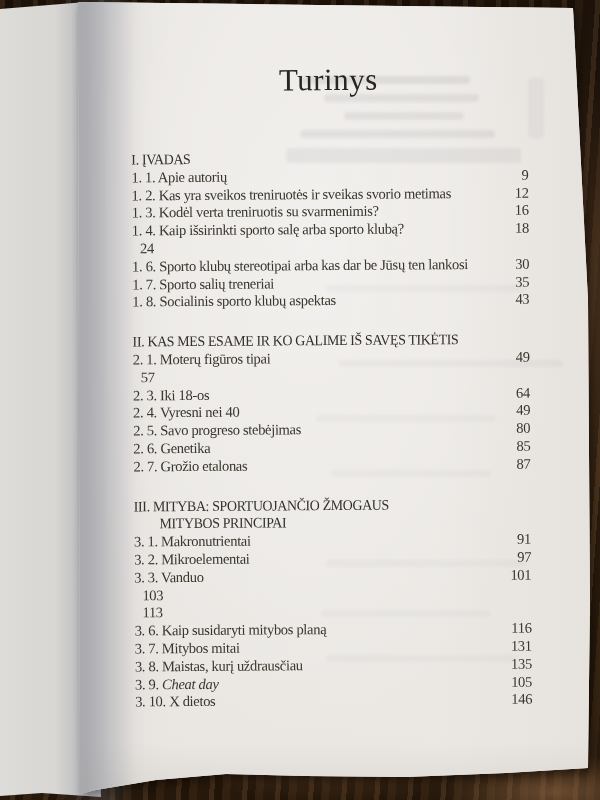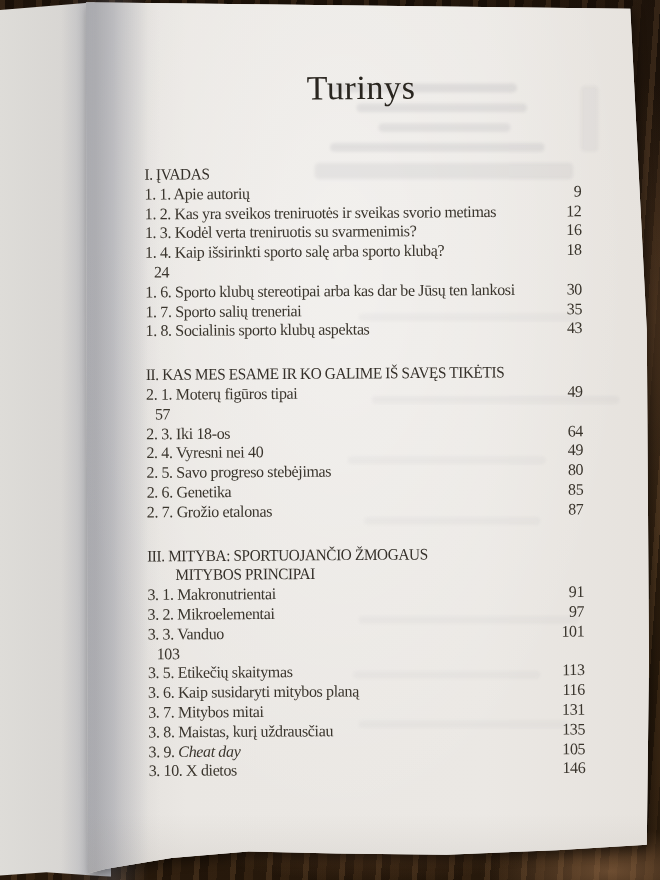--- a/index.html
+++ b/index.html
@@ -125,21 +125,21 @@
             <div class="row"><span class="text"><span>2. 7. Grožio etalonas</span><span class="it"></span></span><span class="pg">87</span></div>
           </div>
 
           <div class="sec">
             <div class="sec-heading">III. MITYBA: SPORTUOJANČIO ŽMOGAUS</div>
             <div class="sec-heading2">MITYBOS PRINCIPAI</div>
             <div class="row"><span class="text"><span>3. 1. Makronutrientai</span><span class="it"></span></span><span class="pg">91</span></div>
             <div class="row"><span class="text"><span>3. 2. Mikroelementai</span><span class="it"></span></span><span class="pg">97</span></div>
             <div class="row"><span class="text"><span>3. 3. Vanduo</span><span class="it"></span></span><span class="pg">101</span></div>
             <div class="row"><span class="pg">103</span></div>
-            <div class="row"><span class="text"><span>3. 5. Etikečių skaitymas</span><span class="it"></span></span><span class="pg">113</span></div>
+            <div class="row"><span class="pg">113</span></div>
             <div class="row"><span class="text"><span>3. 6. Kaip susidaryti mitybos planą</span><span class="it"></span></span><span class="pg">116</span></div>
             <div class="row"><span class="text"><span>3. 7. Mitybos mitai</span><span class="it"></span></span><span class="pg">131</span></div>
             <div class="row"><span class="text"><span>3. 8. Maistas, kurį uždrausčiau</span><span class="it"></span></span><span class="pg">135</span></div>
             <div class="row"><span class="text"><span>3. 9. </span><span class="it">Cheat day</span></span><span class="pg">105</span></div>
             <div class="row"><span class="text"><span>3. 10. X dietos</span><span class="it"></span></span><span class="pg">146</span></div>
           </div>
 
         </div>
       </div>
     </div>

